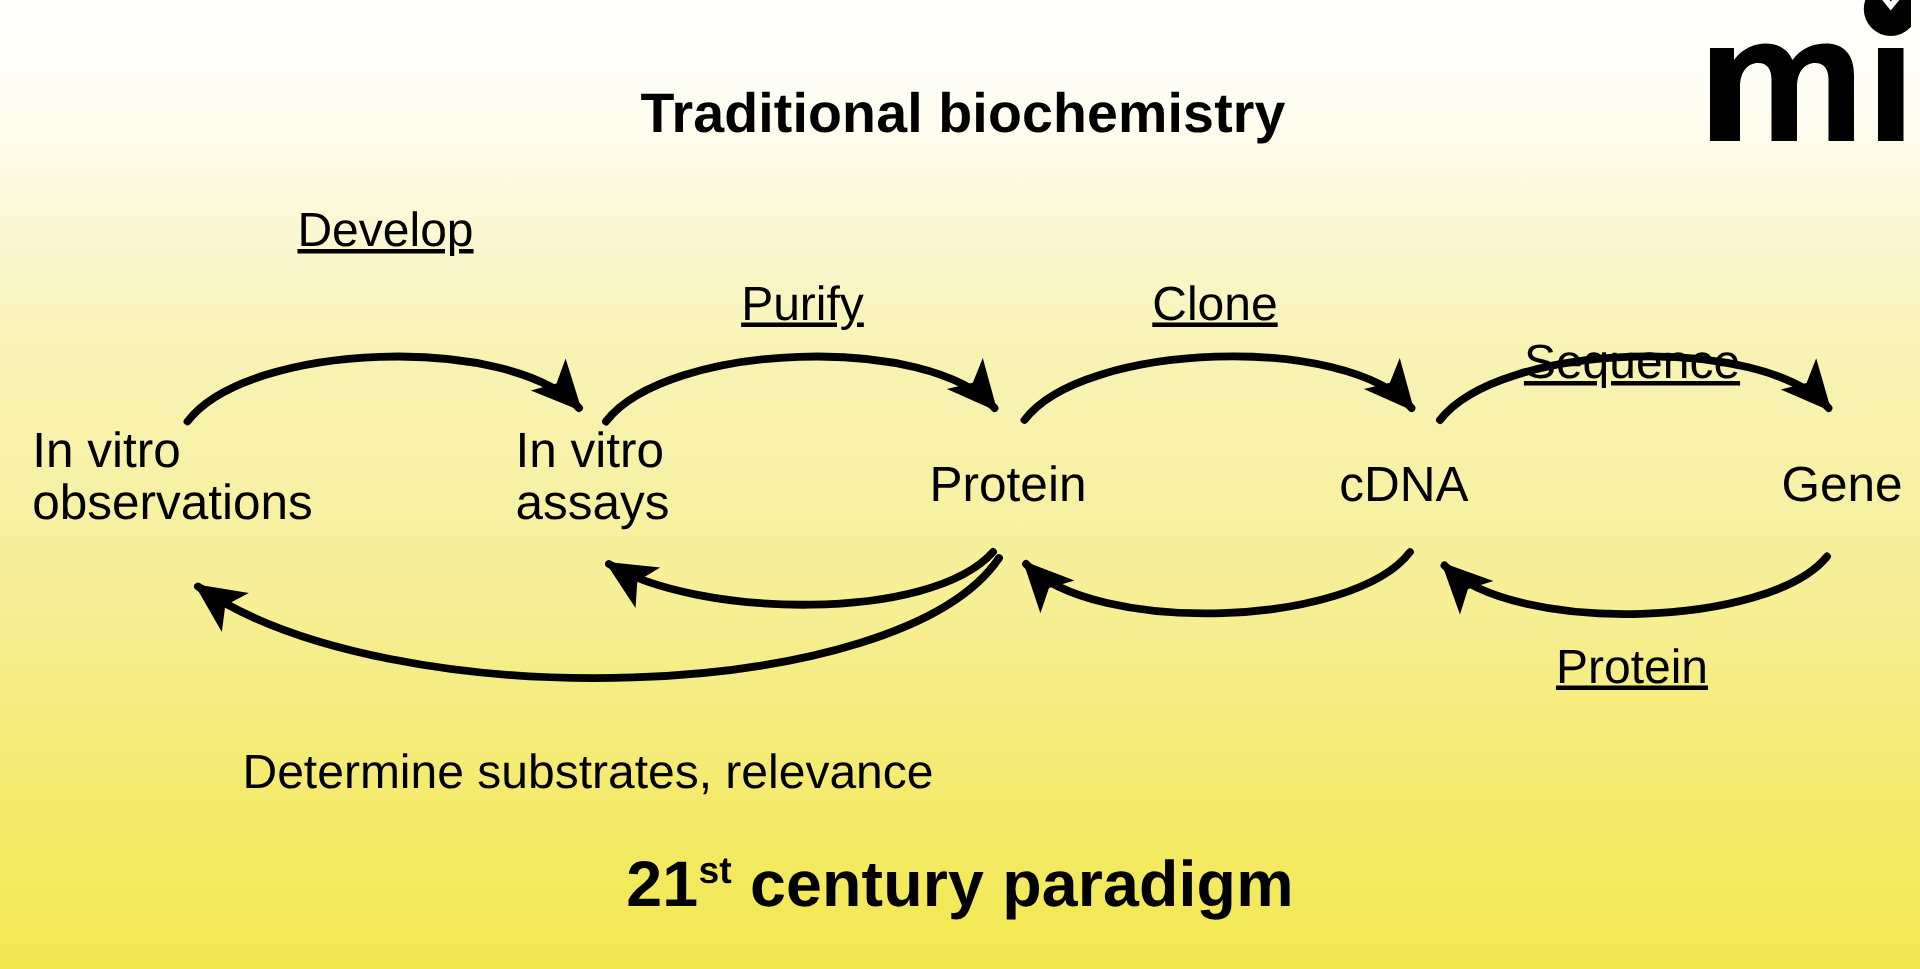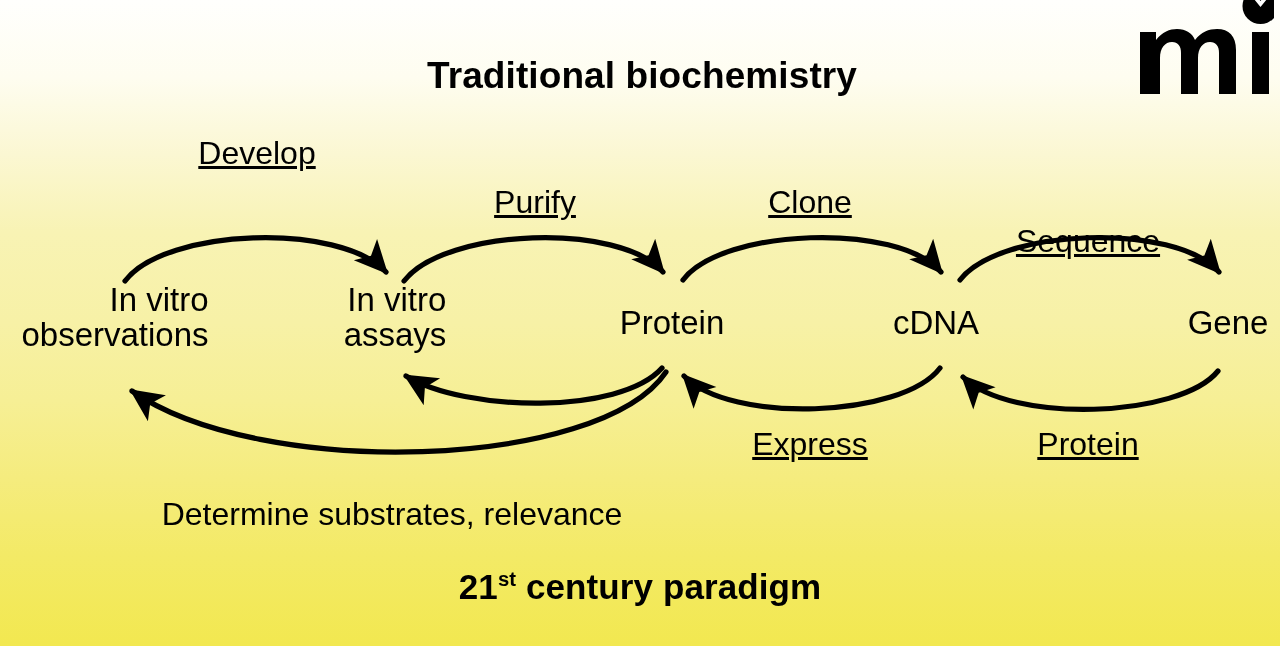--- a/index.html
+++ b/index.html
@@ -30,32 +30,32 @@
     width:1280px;
     height:646px;
   }
   .node-label,
   .edge-label,
   .title,
   .subtitle,
   .note-label{
     position:absolute;
     color:#000000;
-    text-align:right;
+    text-align:left;
     white-space:nowrap;
     line-height:1.06;
     transform:translateX(-50%);
   }
   .title{
     font-size:37px;
     font-weight:bold;
     letter-spacing:.1px;
   }
   .subtitle{
-    font-size:35px;
+    font-size:43px;
     font-weight:bold;
     letter-spacing:.1px;
   }
   .subtitle sup{
     font-size:.58em;
     vertical-align:super;
     line-height:0;
   }
   .node-label{
     font-size:33px;
@@ -156,23 +156,20 @@
   </div>
 
   <div class="edge-label" style="left:810px; top:186px;">
     <div>Clone</div>
   </div>
 
   <div class="edge-label" style="left:1088px; top:186px;margin-top:39px;">
     <div>Sequence</div>
   </div>
 
-  <div class="edge-label" style="left:810px; top:428px;">
-    <div>Express</div>
-  </div>
 
   <div class="edge-label" style="left:1088px; top:428px;">
     <div>Protein</div>
   </div>
 
   <div class="note-label" style="left:392px; top:498px;">Determine substrates, relevance</div>
 
 </div>
 
 </body></html>

